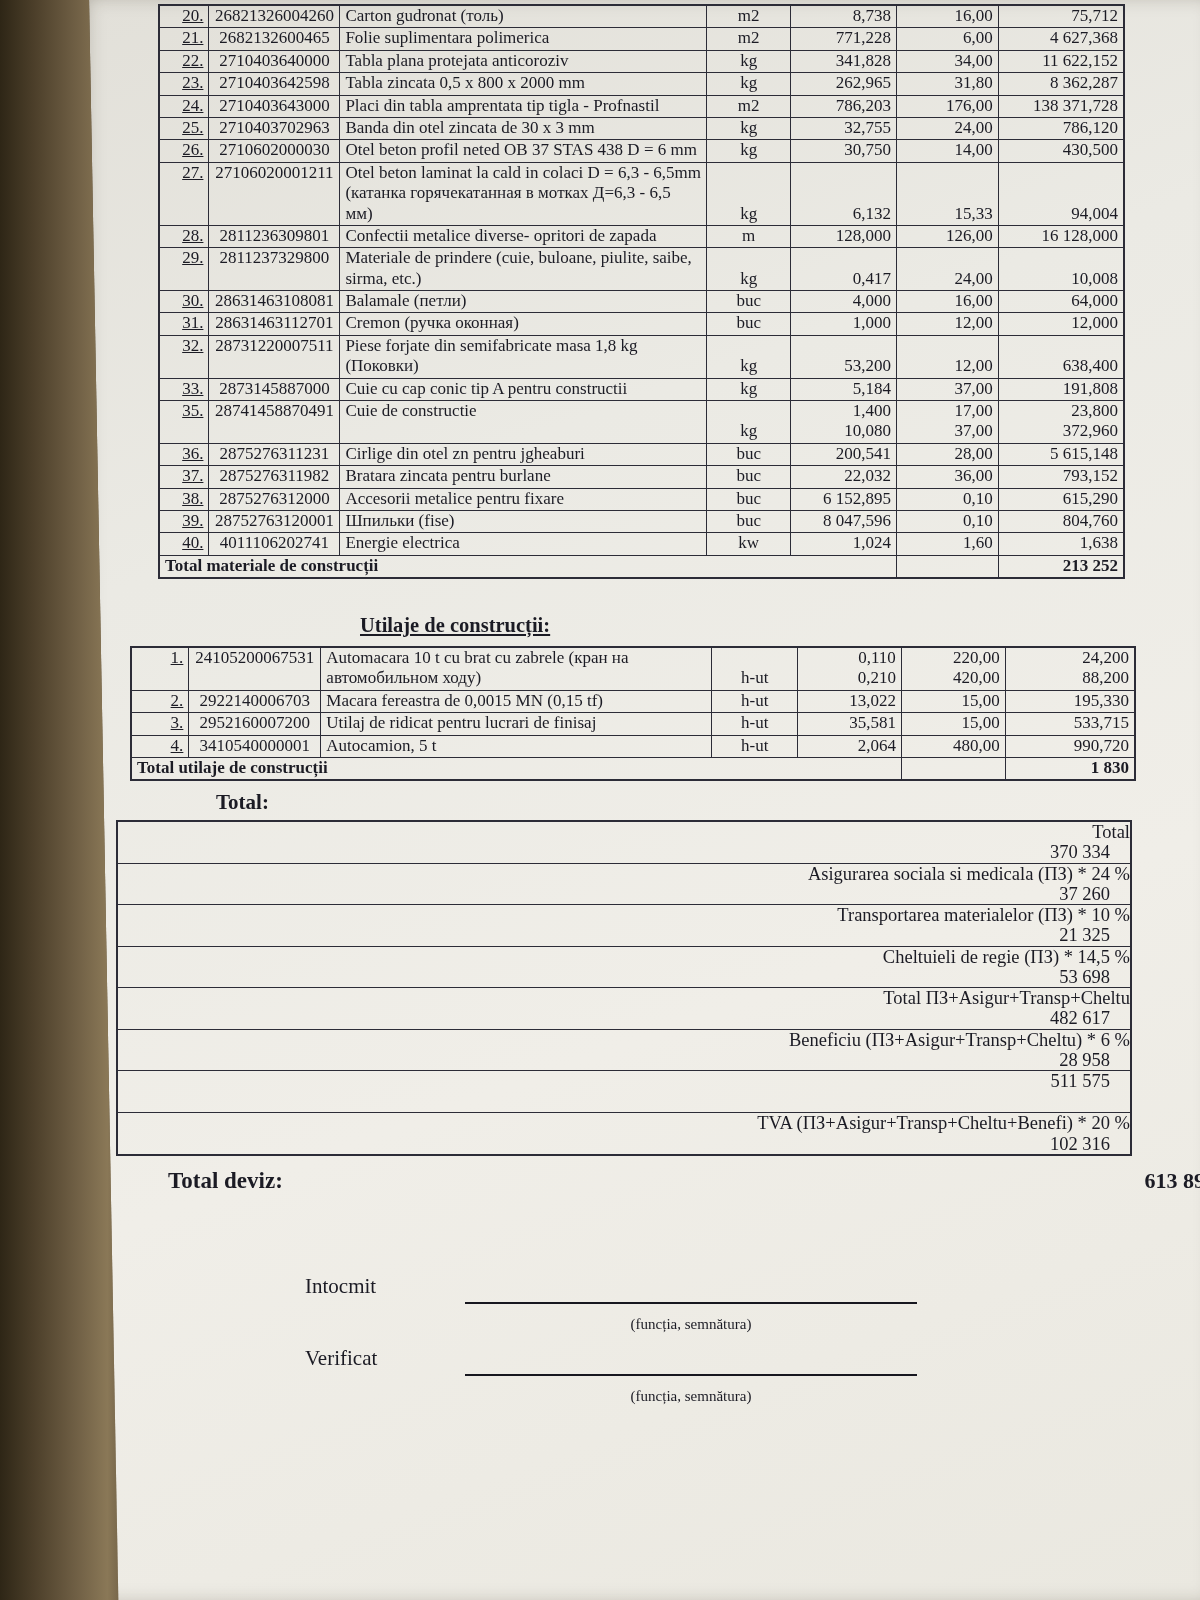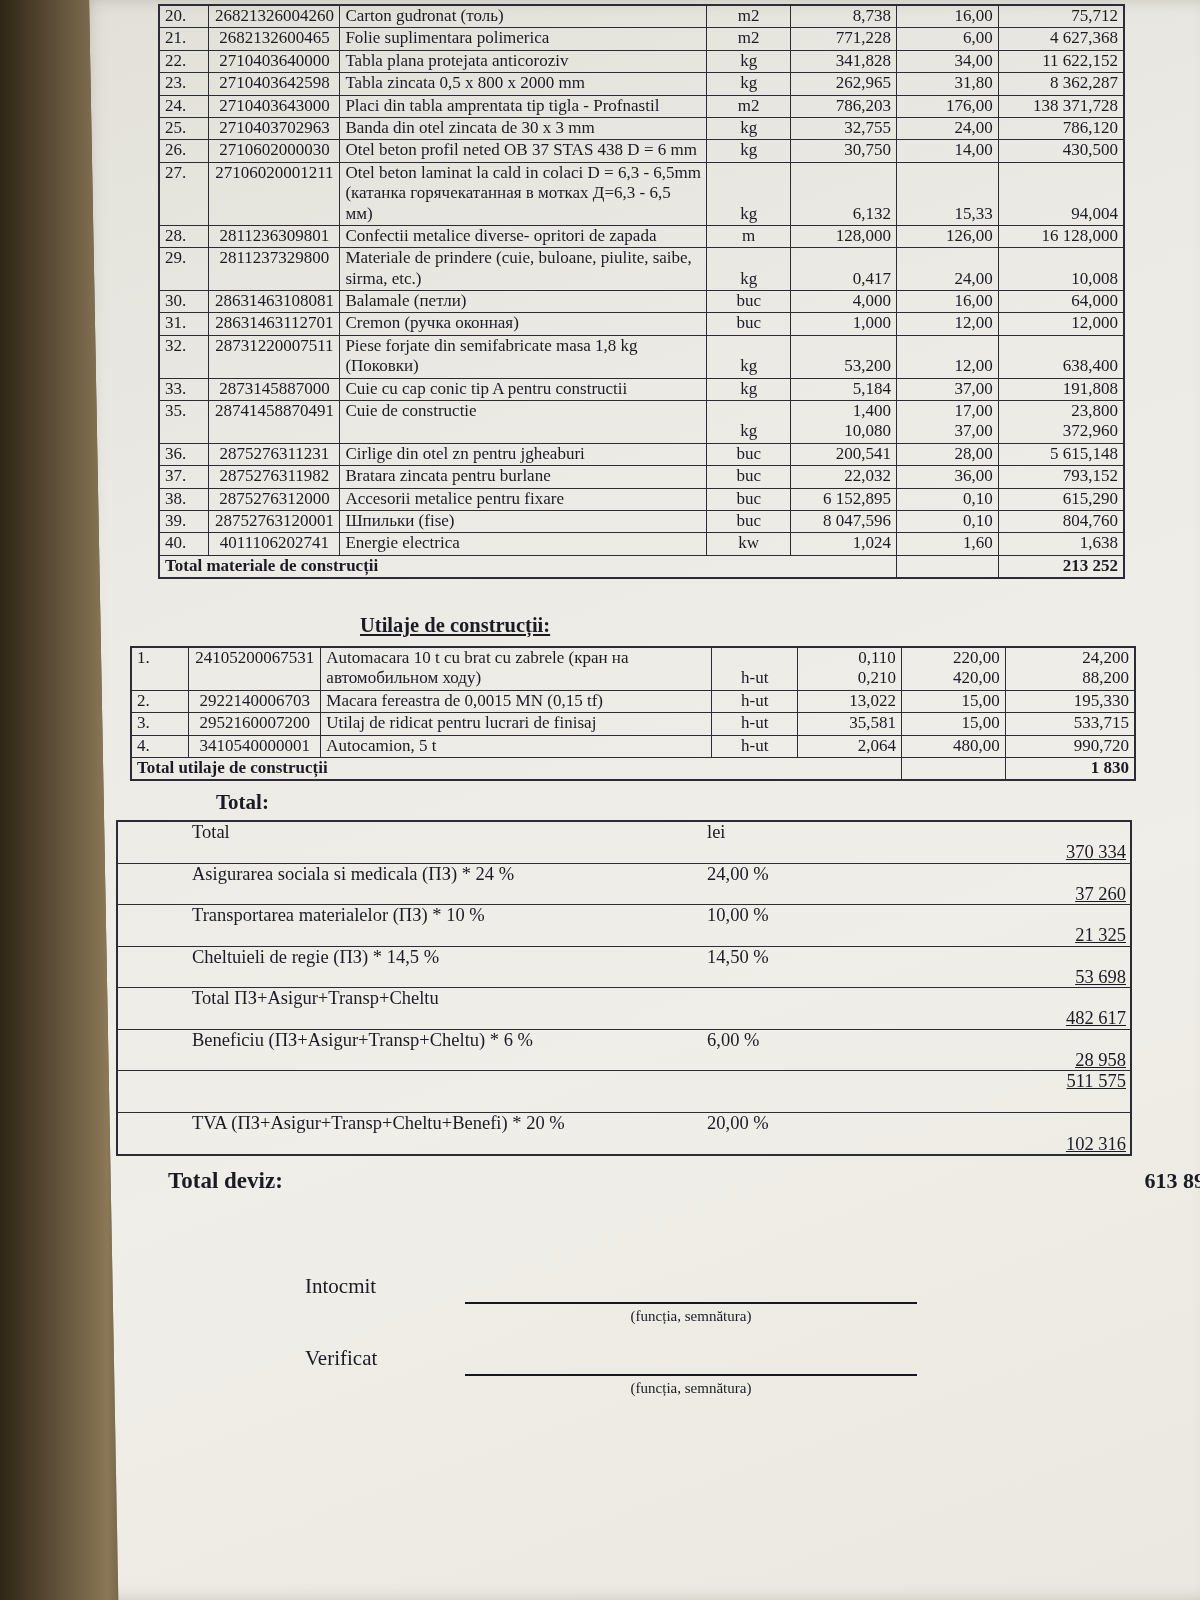--- a/index.html
+++ b/index.html
@@ -27,21 +27,21 @@
   
   table { border-collapse:collapse; table-layout:fixed; background:transparent; }
   table.grid { border:2px solid #2c2c37; }
   .grid td {
     border:1px solid #2c2c37;
     font-size:17px; line-height:1.2;
     padding:0 5px 1px 5px;
     white-space:pre-line;
     overflow:hidden;
   }
-  .c-no    { text-align:left;  padding-left:10px; vertical-align:top; }
+  .c-no    { text-align:right;  padding-left:10px; vertical-align:top;text-decoration:underline; }
   .c-code  { text-align:center; font-size:14.5px; vertical-align:top; padding-top:2px; }
   .c-desc  { text-align:left; vertical-align:top; font-size:16.5px; }
   .c-unit  { text-align:center; vertical-align:bottom; }
   .c-qty, .c-price, .c-total { text-align:right; padding-right:8px; vertical-align:bottom; }
   .sum-label { font-weight:bold; text-align:left; font-size:18.5px; padding:3px 0; vertical-align:middle;margin-top:44px; }
   .sum-value { font-weight:bold; font-size:18.5px; vertical-align:middle; }
 
   .mat-wrap   { position:absolute; left:78px;  top:4px;    width:967px; }
   .equip-wrap { position:absolute; left:50px;  top:646px;  width:1006px; }
 
@@ -57,43 +57,44 @@
   
   .totals-box {
     position:absolute; left:36px; top:820px; width:1016px;
     border:2px solid #2c2c37;
   }
   .t-row {
     height:41.5px;
     border-bottom:1.5px solid #2c2c37;
     display:flex; flex-direction:column; justify-content:space-between;
     padding:1px 0 1px 0;
+    align-items:flex-end;
   }
   .t-row:last-child { border-bottom:none; }
   .t-line1 { position:relative; font-size:18.5px; line-height:1.05; padding-left:74px; }
   .t-mid   { position:absolute; left:589px; top:0; }
-  .t-line2 { font-size:18.5px; line-height:1.0; text-align:right; padding-right:4px;text-decoration:underline; }
+  .t-line2 { font-size:18.5px; line-height:1.0; text-align:right; padding-right:20px; }
 
   
   .grand {
     position:absolute; left:88px; top:1168px; width:1048px;
     display:flex; justify-content:space-between; align-items:baseline;
     font-weight:bold;
   }
   .grand-label { font-size:23px; }
   .grand-value { font-size:22px; }
 
   
   .sig { position:absolute; left:0; width:100%; height:74px; }
   #sig1 { top:1274px; }
   #sig2 { top:1346px; }
   .sig-label { position:absolute; left:225px; top:0; font-size:21px; }
   .sig-line  { position:absolute; left:385px; top:4px; width:452px; height:26px;
                border-bottom:2px solid #17171f; }
-  .sig-caption { position:absolute; left:385px; top:34px; width:452px;
+  .sig-caption { position:absolute; left:385px; top:42px; width:452px;
                  text-align:center; font-size:15px; }
 </style>
 </head>
 <body>
 
 <div class="photo">
   <div class="paper">
 
     <div class="mat-wrap">
       <table class="grid">

